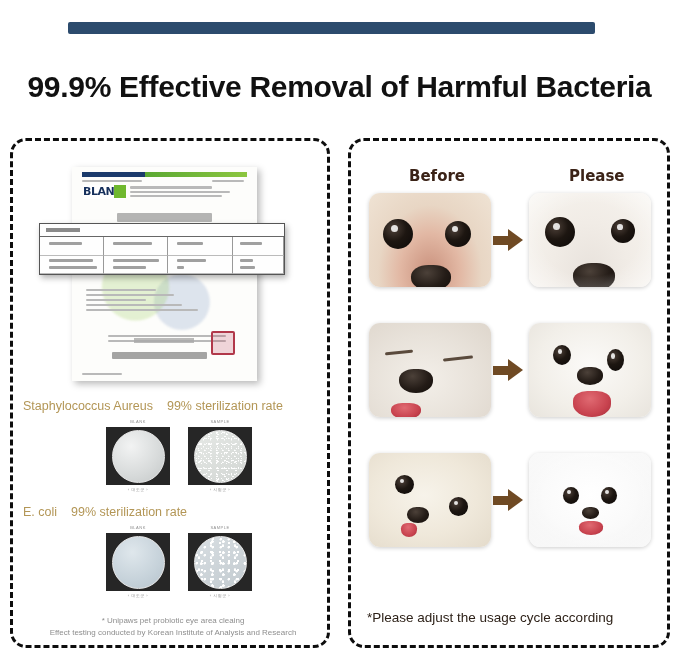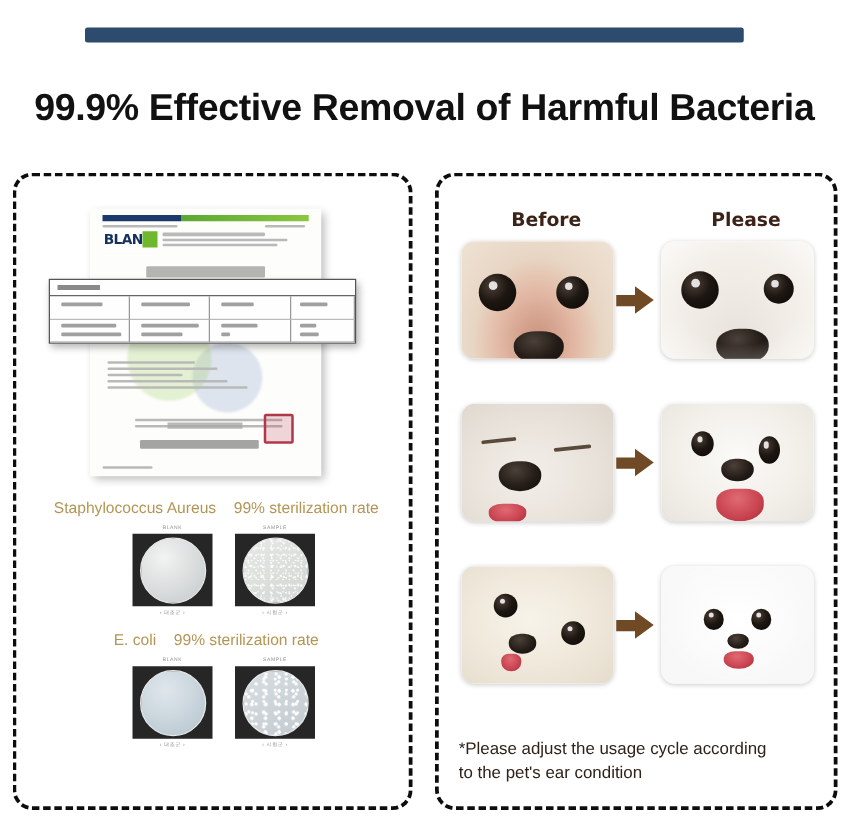--- a/index.html
+++ b/index.html
@@ -202,21 +202,20 @@
     height: 3px;
     background: #8f8f8f;
     border-radius: 1px;
     opacity: .85;
   }
 
   
   .bact-label {
     position: absolute;
     width: 300px;
-    text-align: center;
     color: #b39656;
     font-size: 12.5px;
     font-family: "Liberation Sans", sans-serif;
     white-space: nowrap;
   }
   .bact-label .name { margin-right: 14px; }
 
   
   .dish-row {
     position: absolute;
@@ -491,20 +490,24 @@
     <div class="dish-box" style="left:83px; top:8px;">
       <div class="dish-circle dish-c"></div>
     </div>
     <div class="dish-box" style="left:165px; top:8px;">
       <div class="dish-circle dish-d"></div>
     </div>
     <div class="dish-cap-bot" style="left:78px; top:68px;">‹ 대조군 ›</div>
     <div class="dish-cap-bot" style="left:160px; top:68px;">‹ 시험군 ›</div>
   </div>
 
+  <div class="left-foot">
+    <div>* Unipaws pet probiotic eye area cleaing</div>
+    <div>Effect testing conducted by Korean Institute of Analysis and Research</div>
+  </div>
 </div>
 
 <div class="panel panel-right">
 
   <div class="ba-head before">Before</div>
   <div class="ba-head after">Please</div>
 
   <div class="photo-row" style="top:52px;">
     <div class="photo left">
       <div class="dog d1a">
@@ -569,15 +572,14 @@
         <div class="eye" style="left:72px; top:34px; width:16px; height:17px;"></div>
         <div class="nose" style="left:53px; top:54px; width:17px; height:12px;"></div>
         <div class="tongue" style="left:50px; top:68px; width:24px; height:14px;"></div>
         <div class="fur-edge"></div>
       </div>
     </div>
   </div>
 
   <div class="right-note">
     <div>*Please adjust the usage cycle according</div>
-    <div>to the pet's ear condition</div>
   </div>
 </div>
 
 </body></html>

